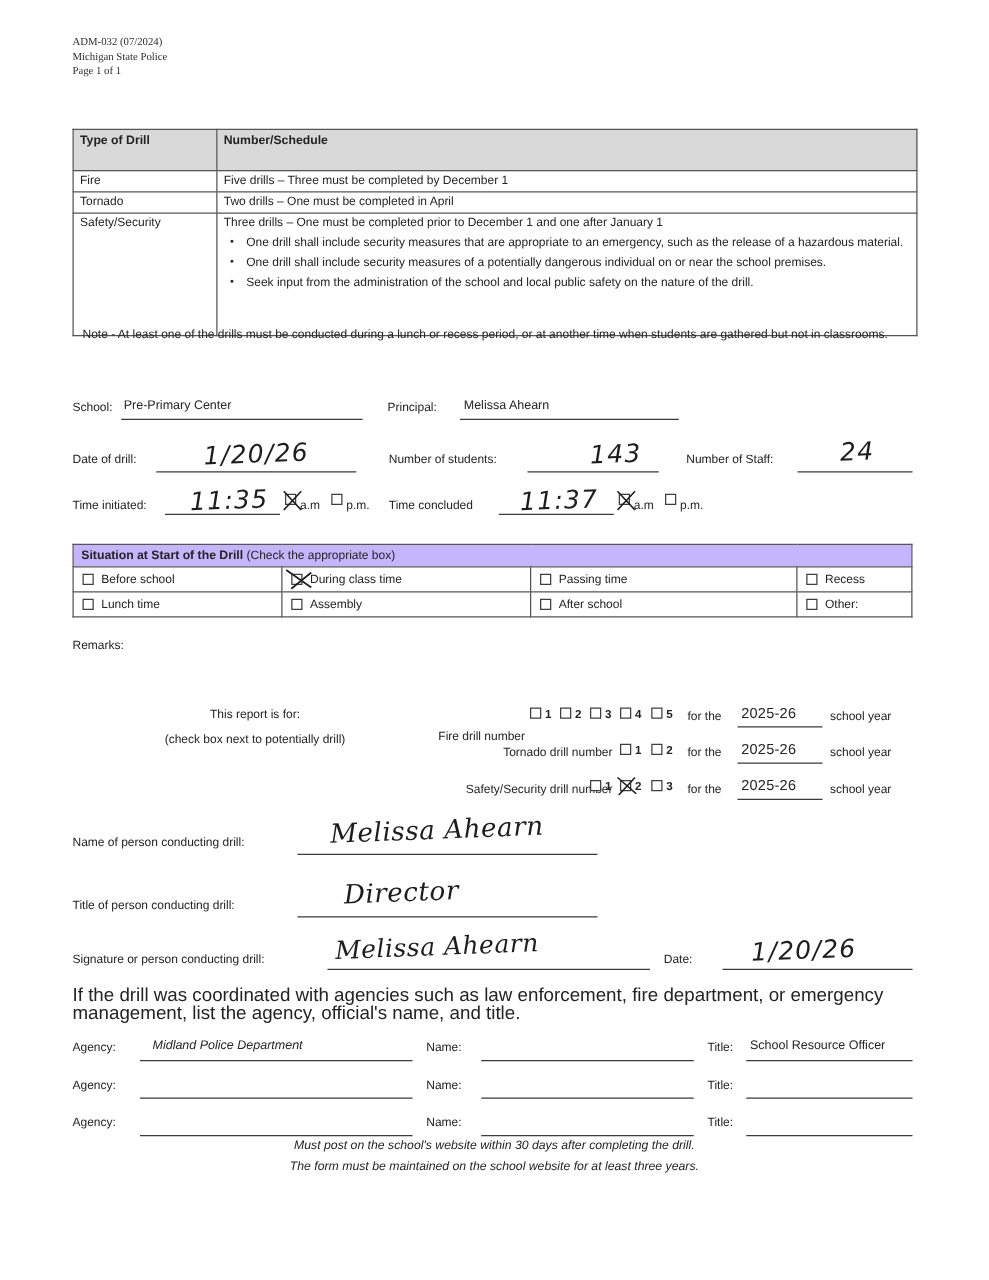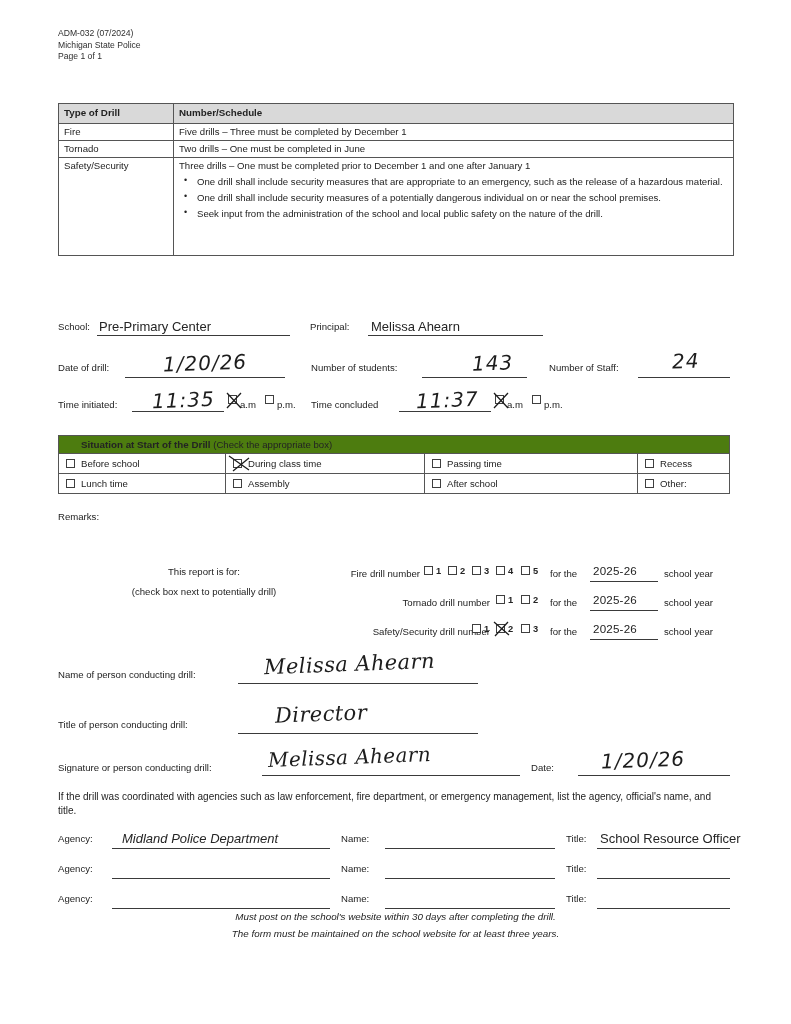--- a/index.html
+++ b/index.html
@@ -23,20 +23,21 @@
   }
 
   
   .form-id {
     position: absolute;
     left: 58px;
     top: 28px;
     font-size: 8.6px;
     line-height: 11.6px;
     color: #2f2f2f;
+    font-family: Liberation Serif, serif;
   }
   .doc-title {
     position: absolute;
     left: 0;
     right: 0;
     top: 72px;
     text-align: center;
     font-size: 15px;
     font-weight: bold;
     letter-spacing: .1px;
@@ -58,21 +59,21 @@
     padding: 2px 5px 3px 5px;
     vertical-align: top;
     text-align: left;
     font-weight: normal;
   }
   .sched thead th {
     background: #d9d9d9;
     font-weight: bold;
     font-size: 9.8px;
     padding-top: 3px;
-    padding-bottom: 5px;
+    padding-bottom: 18px;
   }
   .sched .col-type { width: 104px; }
   .sched .tall { height: 92px; }
   .sched ul {
     margin: 4px 0 0 0;
     padding-left: 16px;
     list-style: none;
   }
   .sched ul li {
     position: relative;
@@ -105,21 +106,21 @@
     color: #232323;
     white-space: nowrap;
   }
   .line {
     position: absolute;
     border-bottom: 1.1px solid #3a3a3a;
     height: 0;
   }
   .typed {
     position: absolute;
-    font-size: 13px;
+    font-size: 10px;
     color: #252525;
     white-space: nowrap;
   }
   .hand {
     position: absolute;
     font-family: "DejaVu Sans", sans-serif;
     color: #1d1d1d;
     white-space: nowrap;
     transform: rotate(-2.2deg);
     font-style: italic;
@@ -157,22 +158,22 @@
   .situ td, .situ th {
     border: 1px solid #555;
     text-align: left;
     font-weight: normal;
     height: 19px;
     padding: 0 0 0 22px;
     position: relative;
     vertical-align: middle;
   }
   .situ thead th {
-    background: #4d7c0f;
-    padding-left: 22px;
+    background: #c4b5fd;
+    padding-left: 6px;
     height: 17px;
   }
   .situ thead th b { font-size: 9.8px; }
   .situ td .cb { left: 7px; top: 50%; margin-top: -4.5px; }
   .situ .c1 { width: 144px; }
   .situ .c2 { width: 176px; }
   .situ .c3 { width: 190px; }
 
   .remarks {
     position: absolute;
@@ -239,36 +240,37 @@
         <th>Number/Schedule</th>
       </tr>
     </thead>
     <tbody>
       <tr>
         <td>Fire</td>
         <td>Five drills – Three must be completed by December 1</td>
       </tr>
       <tr>
         <td>Tornado</td>
-        <td>Two drills – One must be completed in June</td>
+        <td>Two drills – One must be completed in April</td>
       </tr>
       <tr>
         <td class="tall">Safety/Security</td>
         <td class="tall">
           <span>Three drills – One must be completed prior to December 1 and one after January 1</span>
           <ul>
             <li>One drill shall include security measures that are appropriate to an emergency, such as the release of a hazardous material.</li>
             <li>One drill shall include security measures of a potentially dangerous individual on or near the school premises.</li>
             <li>Seek input from the administration of the school and local public safety on the nature of the drill.</li>
           </ul>
         </td>
       </tr>
     </tbody>
   </table>
 
+  <div class="note">Note - At least one of the drills must be conducted during a lunch or recess period, or at another time when students are gathered but not in classrooms.</div>
 
   <div class="fld-label" style="left:58px; top:321px;">School:</div>
   <div class="typed" style="left:99px; top:319px;">Pre-Primary Center</div>
   <div class="line" style="left:97px; top:335px; width:193px;"></div>
 
   <div class="fld-label" style="left:310px; top:321px;">Principal:</div>
   <div class="typed" style="left:371px; top:319px;">Melissa Ahearn</div>
   <div class="line" style="left:368px; top:335px; width:175px;"></div>
 
   <div class="fld-label" style="left:58px; top:362px;">Date of drill:</div>
@@ -363,21 +365,21 @@
       </tr>
     </tbody>
   </table>
 
   <div class="remarks">Remarks:</div>
   <div style="position:absolute; left:110px; top:511px; width:615px; height:34px;"></div>
 
   <div class="rif-label" style="left:84px; top:566px; width:240px;">This report is for:</div>
   <div class="rif-label" style="left:63px; top:586px; width:282px;">(check box next to potentially drill)</div>
 
-  <div class="drill-row-label" style="left:200px; top:568px; width:220px;">Fire drill number</div>
+  <div class="drill-row-label" style="left:200px; top:584px; width:220px;">Fire drill number</div>
   <div class="cb" style="left:424px; top:566px;"></div>
   <div class="num" style="left:436px; top:566px;">1</div>
   <div class="cb" style="left:448px; top:566px;"></div>
   <div class="num" style="left:460px; top:566px;">2</div>
   <div class="cb" style="left:472px; top:566px;"></div>
   <div class="num" style="left:484px; top:566px;">3</div>
   <div class="cb" style="left:496px; top:566px;"></div>
   <div class="num" style="left:508px; top:566px;">4</div>
   <div class="cb" style="left:521px; top:566px;"></div>
   <div class="num" style="left:533px; top:566px;">5</div>
@@ -422,21 +424,21 @@
   <div class="line" style="left:238px; top:733px; width:240px;"></div>
 
   <div class="fld-label" style="left:58px; top:762px;">Signature or person conducting drill:</div>
   <div class="hand hand-script" style="left:268px; top:745px; font-size:20px;">Melissa Ahearn</div>
   <div class="line" style="left:262px; top:775px; width:258px;"></div>
 
   <div class="fld-label" style="left:531px; top:762px;">Date:</div>
   <div class="hand hand-lg" style="left:601px; top:748px;">1/20/26</div>
   <div class="line" style="left:578px; top:775px; width:152px;"></div>
 
-  <div style="position:absolute; left:58px; top:790px; width:672px; font-size:10px; line-height:14px; color:#232323;">If the drill was coordinated with agencies such as law enforcement, fire department, or emergency management, list the agency, official's name, and title.</div>
+  <div style="position:absolute; left:58px; top:790px; width:672px; font-size:15px; line-height:14px; color:#232323;">If the drill was coordinated with agencies such as law enforcement, fire department, or emergency management, list the agency, official's name, and title.</div>
 
   <div class="fld-label" style="left:58px; top:833px;">Agency:</div>
   <div class="typed" style="left:122px; top:831px;font-style:italic;">Midland Police Department</div>
   <div class="line" style="left:112px; top:848px; width:218px;"></div>
   <div class="fld-label" style="left:341px; top:833px;">Name:</div>
   <div class="typed" style="left:390px; top:831px;"></div>
   <div class="line" style="left:385px; top:848px; width:170px;"></div>
   <div class="fld-label" style="left:566px; top:833px;">Title:</div>
   <div class="typed" style="left:600px; top:831px;">School Resource Officer</div>
   <div class="line" style="left:597px; top:848px; width:133px;"></div>

